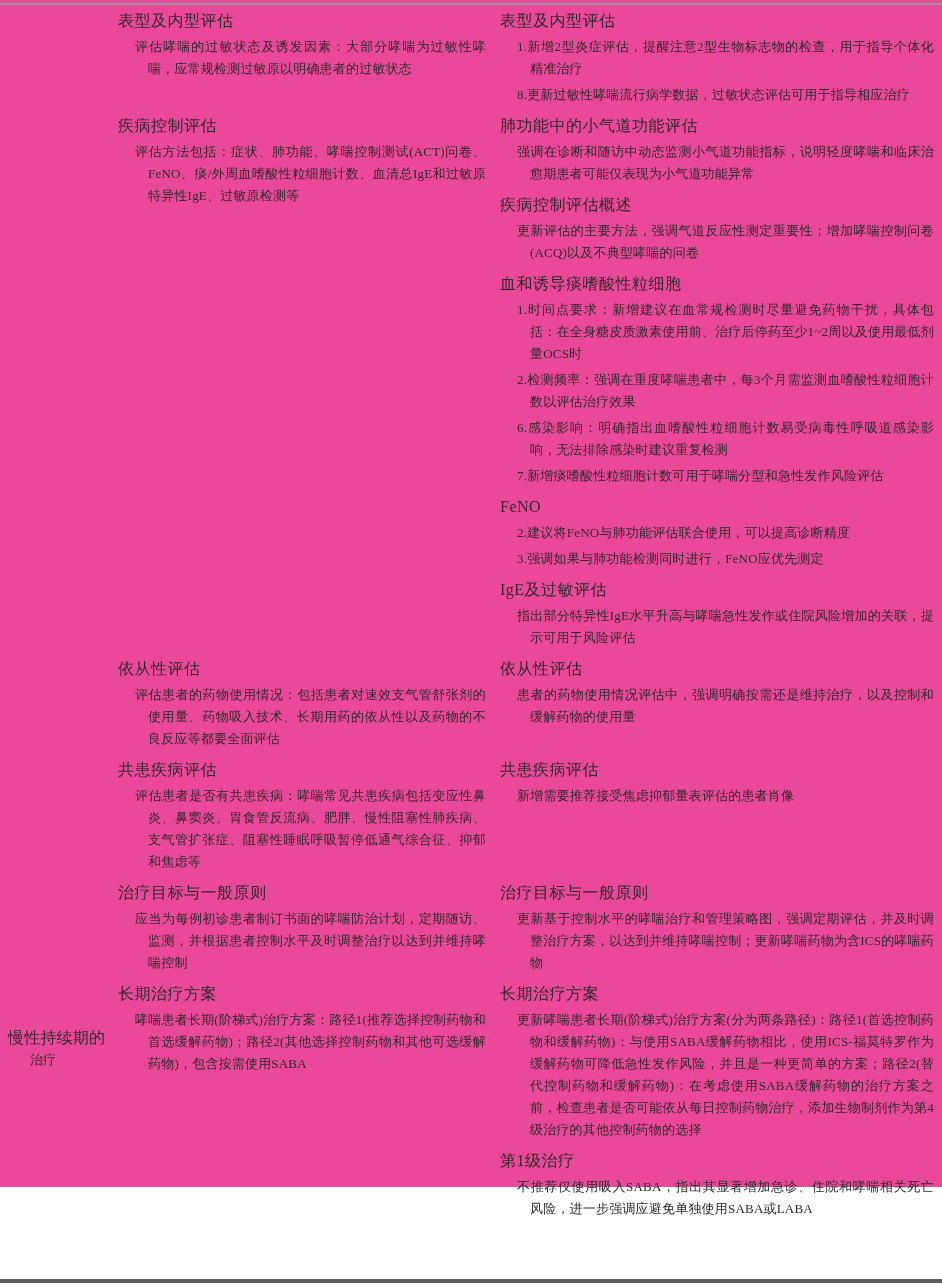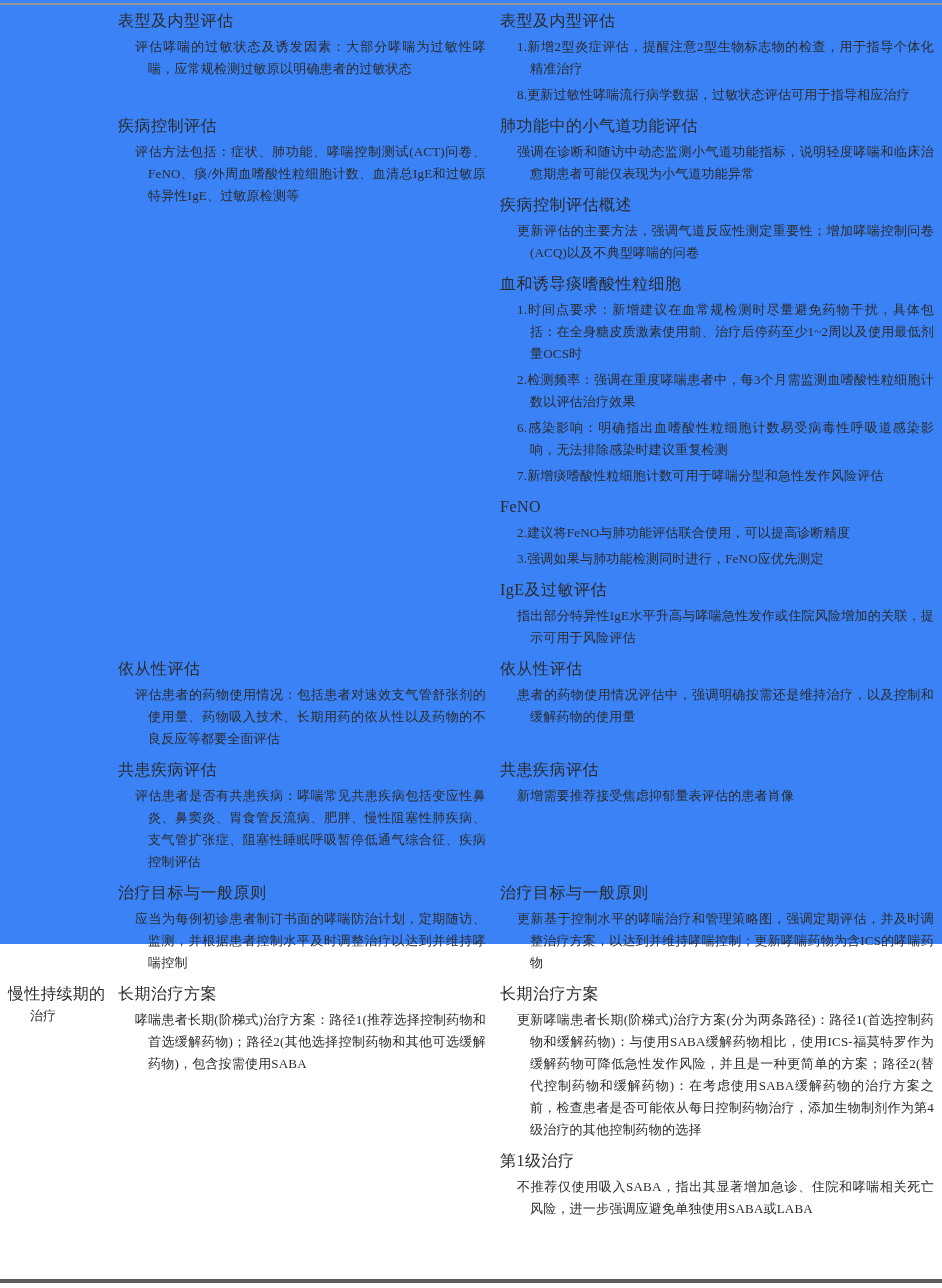--- a/index.html
+++ b/index.html
@@ -10,39 +10,39 @@
   body {
     width: 942px;
     height: 1288px;
     overflow: hidden;
     font-family: "Liberation Serif", "DejaVu Serif", serif;
     color: #2b2b2b;
   }
   .page {
     box-sizing: border-box;
     width: 942px;
-    height: 944px;
-    background: #3b82f6;
+    height: 1187px;
+    background: #ec4899;
     padding-top: 3px;
   }
   .rule-table {
     box-sizing: border-box;
     width: 942px;
     height: 1280px;
     border-top: 2px solid #979797;
     border-bottom: 4px solid #5e5e5e;
     padding: 5px 4px 0 0;
     overflow: hidden;
   }
   .band {
     display: grid;
     grid-template-columns: 118px 380px 1fr;
     align-items: start;
   }
-  .label-cell { padding-left: 8px; }
+  .label-cell { padding-left: 8px; margin-top: 44px; }
   .label-line1 {
     display: block;
     width: 97px;
     font-size: 16px;
     line-height: 22px;
     text-align: justify;
     text-align-last: justify;
   }
   .label-line2 {
     display: block;
@@ -142,21 +142,21 @@
           <p class="sec-para">患者的药物使用情况评估中，强调明确按需还是维持治疗，以及控制和缓解药物的使用量</p>
         </div>
       </div>
     </div>
 
     <div class="band">
       <div class="label-cell"></div>
       <div class="mid-cell">
         <div class="sec">
           <div class="sec-title">共患疾病评估</div>
-          <p class="sec-para">评估患者是否有共患疾病：哮喘常见共患疾病包括变应性鼻炎、鼻窦炎、胃食管反流病、肥胖、慢性阻塞性肺疾病、支气管扩张症、阻塞性睡眠呼吸暂停低通气综合征、疾病控制评估</p>
+          <p class="sec-para">评估患者是否有共患疾病：哮喘常见共患疾病包括变应性鼻炎、鼻窦炎、胃食管反流病、肥胖、慢性阻塞性肺疾病、支气管扩张症、阻塞性睡眠呼吸暂停低通气综合征、抑郁和焦虑等</p>
         </div>
       </div>
       <div class="right-cell">
         <div class="sec">
           <div class="sec-title">共患疾病评估</div>
           <p class="sec-para">新增需要推荐接受焦虑抑郁量表评估的患者肖像</p>
         </div>
       </div>
     </div>
 

